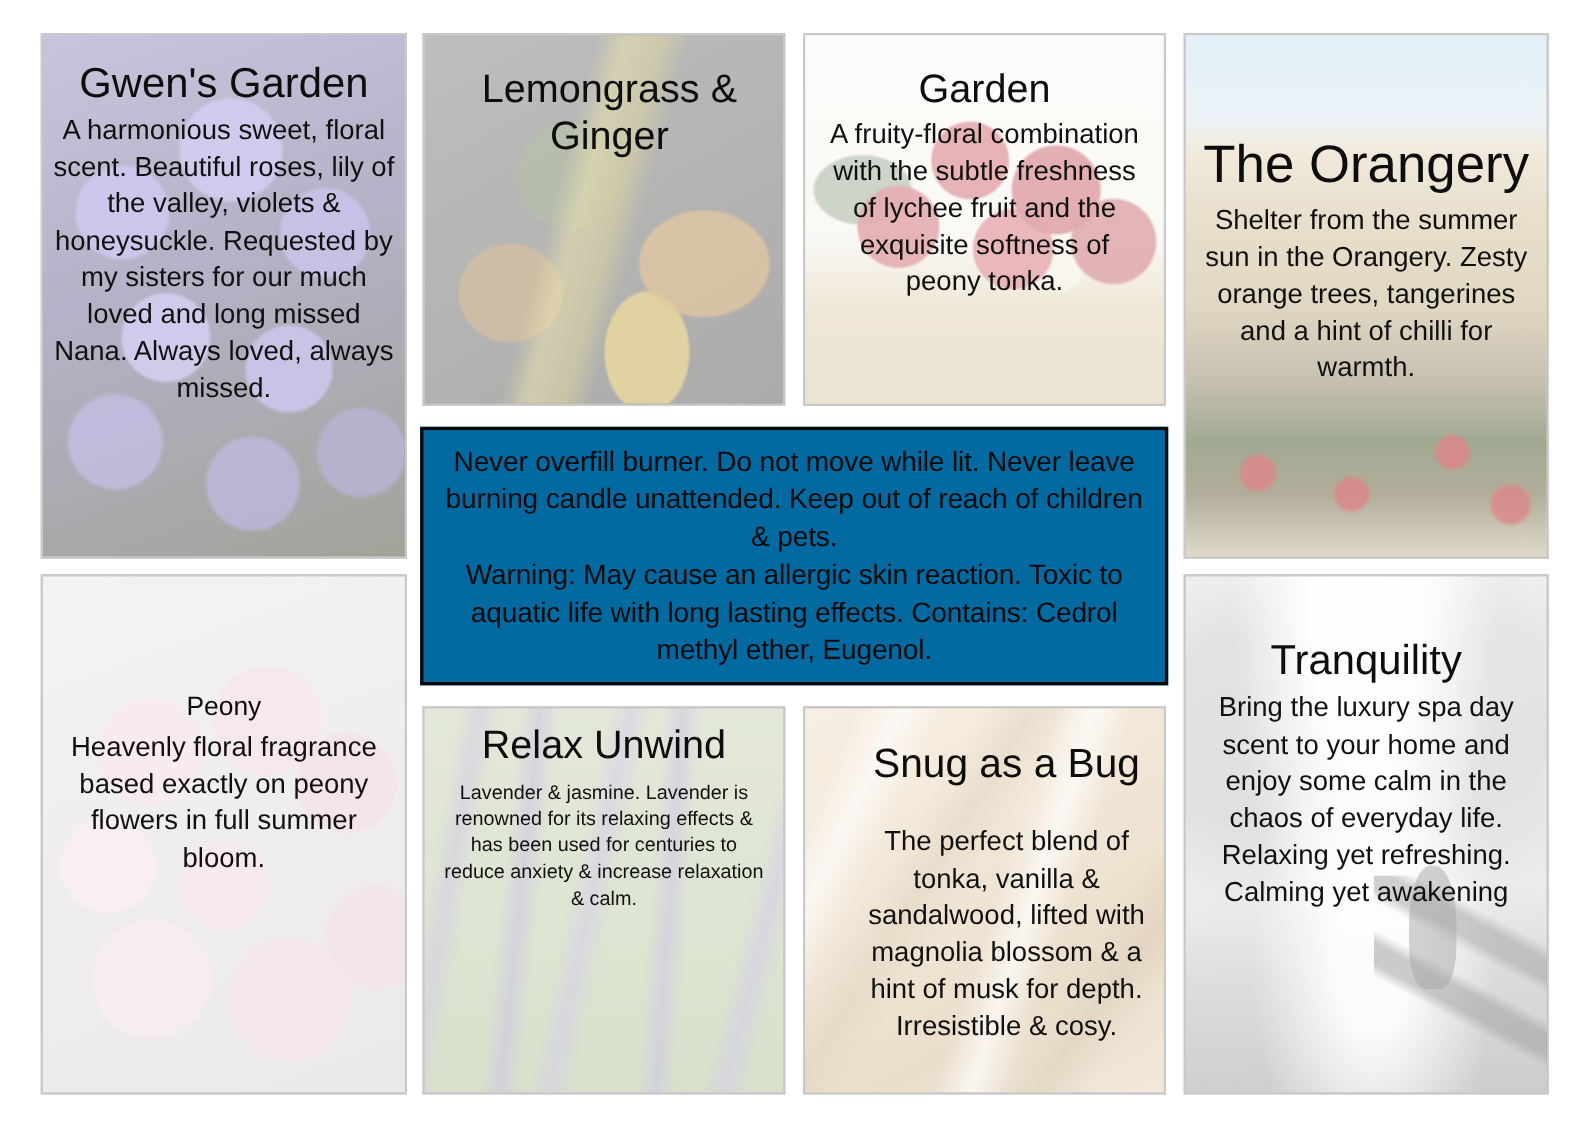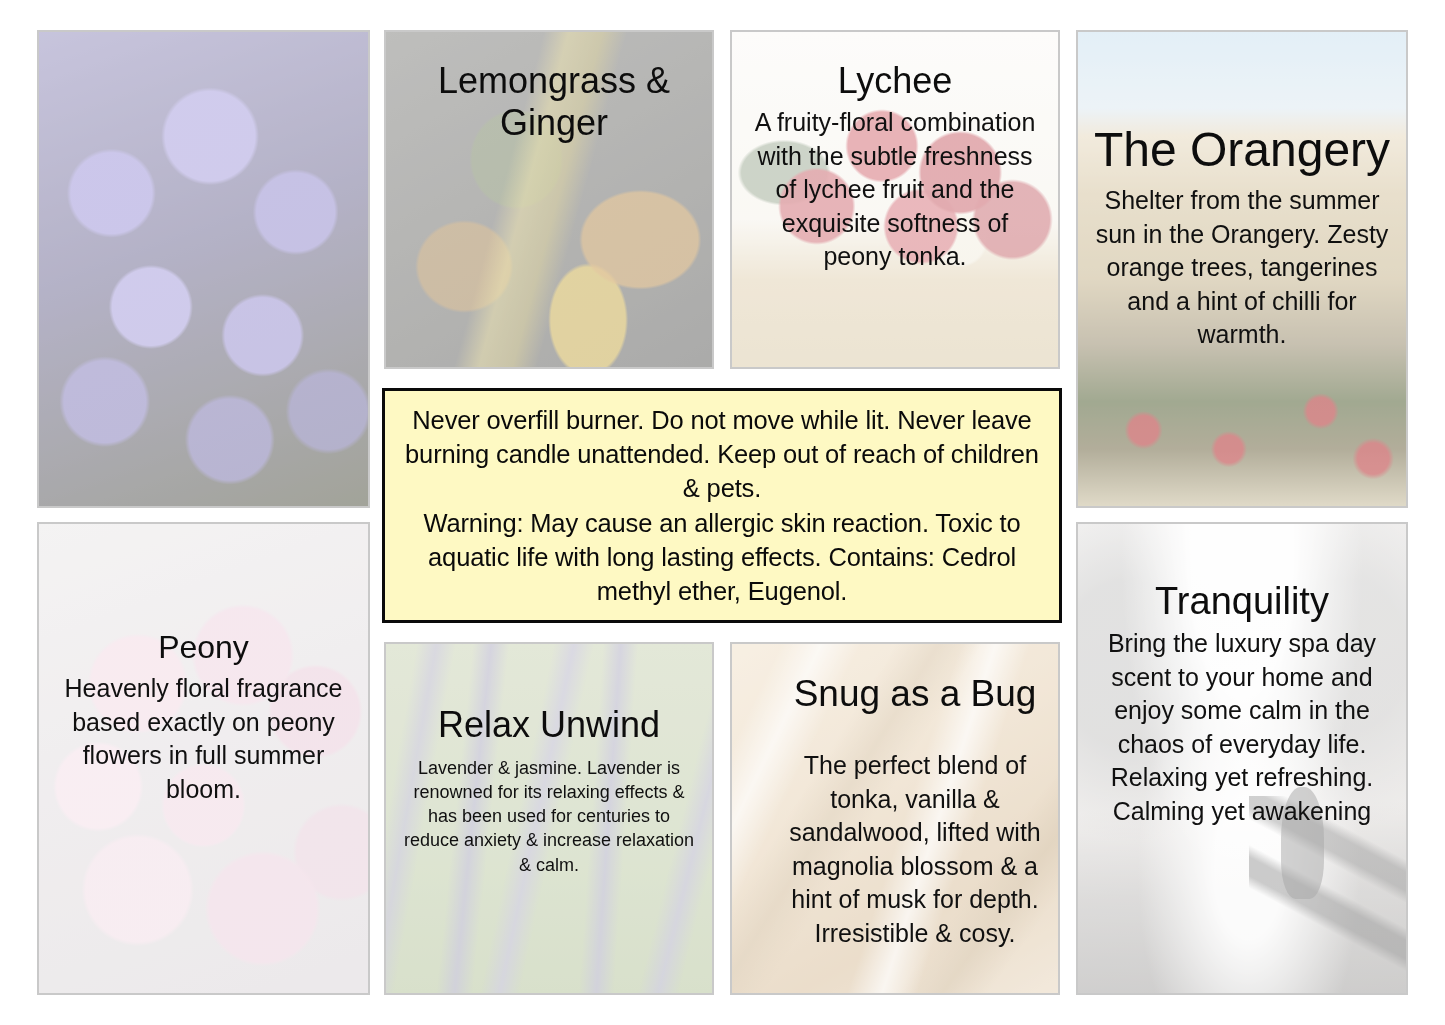--- a/index.html
+++ b/index.html
@@ -79,29 +79,29 @@
   #card-relax-unwind   { left: 384px;  top: 642px; width: 330px;  height: 353px; }
   #card-snug-as-a-bug  { left: 730px;  top: 642px; width: 330px;  height: 353px; }
   #card-tranquility    { left: 1076px; top: 522px; width: 332px;  height: 473px; }
 
   
   #card-gwens-garden  .copy { padding-top: 22px; }
   #card-lemongrass    .copy { padding-top: 28px; padding-left: 10px; }
   #card-lychee        .copy { padding-top: 28px; }
   #card-orangery      .copy { padding-top: 90px; }
   #card-peony         .copy { padding-top: 105px; }
-  #card-relax-unwind  .copy { padding-top: 12px; margin-top: 48px; }
+  #card-relax-unwind  .copy { padding-top: 12px; }
   #card-snug-as-a-bug .copy { padding-top: 28px; padding-left: 40px; }
   #card-tranquility   .copy { padding-top: 55px; }
 
   #card-gwens-garden  .title { font-size: 38px; }
   #card-orangery      .title { font-size: 48px; }
   #card-tranquility   .title { font-size: 38px; }
   #card-snug-as-a-bug .title { font-size: 37px; }
-  #card-peony         .title { font-size: 32px; }
+  #card-peony         .title { font-size: 24px; }
 
   #card-gwens-garden  .desc { font-size: 25px; line-height: 1.34; padding: 4px 8px 0; }
   #card-lemongrass    .desc { font-size: 25px; line-height: 1.34; padding: 10px 14px 0; }
   #card-lychee        .desc { font-size: 25px; line-height: 1.34; padding: 4px 14px 0; }
   #card-orangery      .desc { font-size: 25px; line-height: 1.34; padding: 6px 10px 0; }
   #card-peony         .desc { font-size: 25px; line-height: 1.34; padding: 6px 6px 0; }
   #card-relax-unwind  .desc { font-size: 18px; line-height: 1.34; padding: 10px 16px 0; }
   #card-snug-as-a-bug .desc { font-size: 25px; line-height: 1.34; padding: 6px 10px 0; margin-top: 28px; }
   #card-tranquility   .desc { font-size: 25px; line-height: 1.34; padding: 4px 8px 0; }
 
@@ -202,21 +202,21 @@
   }
 
   
   #warning-panel {
     position: absolute;
     left: 382px;
     top: 388px;
     width: 680px;
     height: 235px;
     box-sizing: border-box;
-    background: #fef9c3;
+    background: #0369a1;
     border: 3px solid #0a0a0a;
     display: flex;
     flex-direction: column;
     justify-content: center;
     align-items: center;
     text-align: center;
     z-index: 5;
     padding: 4px 12px;
   }
   #warning-panel p {
@@ -228,35 +228,39 @@
   }
 </style>
 </head>
 <body>
 
 <div class="canvas">
 
   <div class="card" id="card-gwens-garden">
     <div class="art art-violets"></div>
     <div class="veil"></div>
+    <div class="copy">
+      <h2 class="title">Gwen's Garden</h2>
+      <p class="desc">A harmonious sweet, floral scent. Beautiful roses, lily of the valley, violets &amp; honeysuckle. Requested by my sisters for our much loved and long missed Nana. Always loved, always missed.</p>
+    </div>
   </div>
 
   <div class="card" id="card-lemongrass">
     <div class="art art-lemongrass"></div>
     <div class="veil"></div>
     <div class="copy">
       <h2 class="title">Lemongrass &amp; Ginger</h2>
     </div>
   </div>
 
   <div class="card" id="card-lychee">
     <div class="art art-lychee"></div>
     <div class="veil"></div>
     <div class="copy">
-      <h2 class="title">Lychee</h2>
+      <h2 class="title">Garden</h2>
       <p class="desc">A fruity-floral combination with the subtle freshness of lychee fruit and the exquisite softness of peony tonka.</p>
     </div>
   </div>
 
   <div class="card" id="card-orangery">
     <div class="art art-orangery"></div>
     <div class="veil"></div>
     <div class="copy">
       <h2 class="title">The Orangery</h2>
       <p class="desc">Shelter from the summer sun in the Orangery. Zesty orange trees, tangerines and a hint of chilli for warmth.</p>

